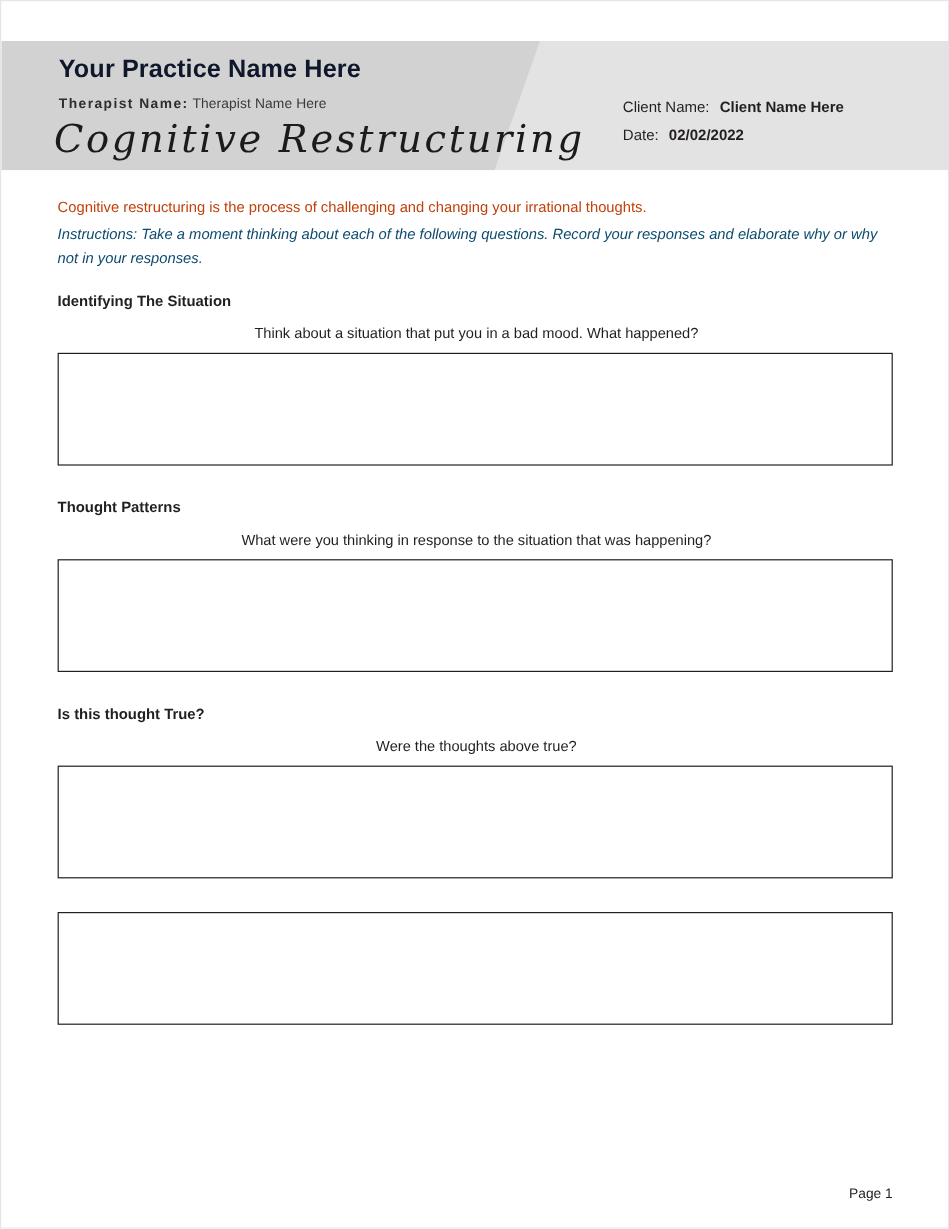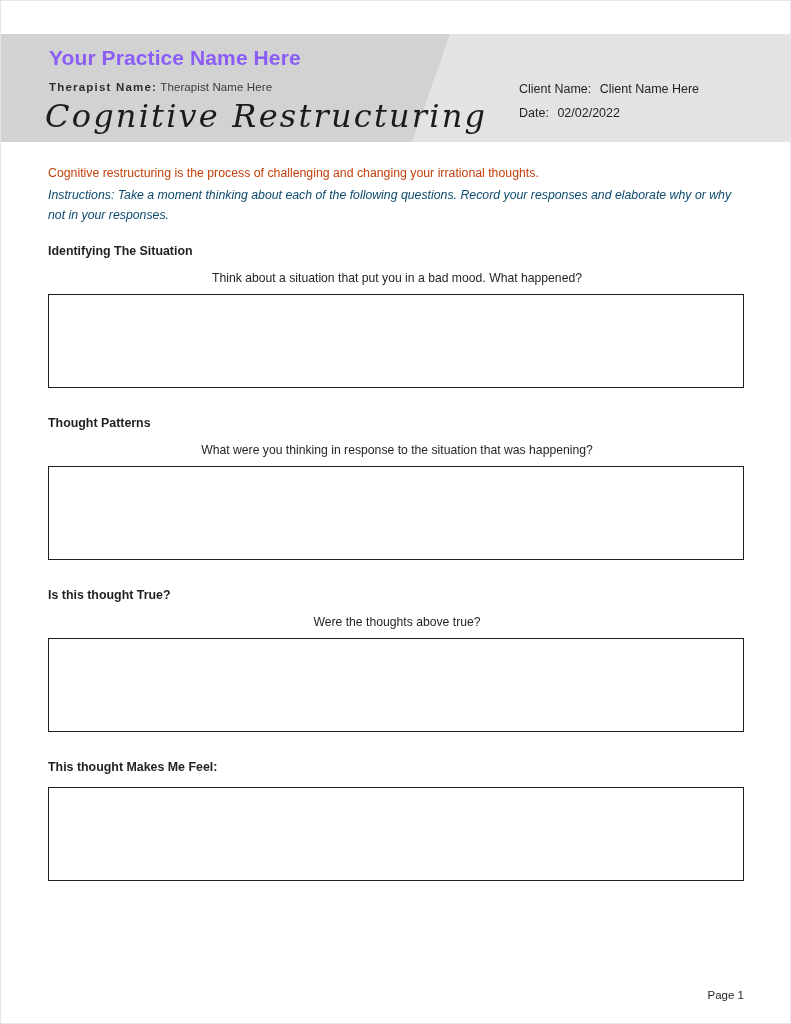--- a/index.html
+++ b/index.html
@@ -52,21 +52,21 @@
     background: #e3e3e3;
     clip-path: polygon(10% 0, 100% 0, 100% 100%, 0% 100%);
   }
 
   .practice-name {
     position: absolute;
     top: 12px;
     left: 48px;
     font-size: 21px;
     font-weight: bold;
-    color: #8b5cf6;
+    color: #0f172a;
     letter-spacing: 0.1px;
   }
   .therapist-line {
     position: absolute;
     top: 47px;
     left: 48px;
     font-size: 11.5px;
     color: #3a3a3a;
     white-space: nowrap;
   }
@@ -101,20 +101,21 @@
   .date-line {
     position: absolute;
     top: 72px;
     left: 518px;
     font-size: 12.5px;
     color: #231f20;
     white-space: nowrap;
   }
   .client-line .val, .date-line .val {
     margin-left: 5px;
+    font-weight: bold;
   }
 
   
   .intro {
     position: absolute;
     top: 163px;
     left: 47px;
     width: 700px;
   }
   .intro-lead {
@@ -225,21 +226,20 @@
       <textarea class="answer-box" placeholder="" style=""></textarea>
     </div>
 
     <div class="section">
       <div class="section-title">Is this thought True?</div>
       <div class="section-prompt">Were the thoughts above true?</div>
       <textarea class="answer-box" placeholder="" style=""></textarea>
     </div>
 
     <div class="section">
-      <div class="section-title">This thought Makes Me Feel:</div>
       <textarea class="answer-box" placeholder="" style=""></textarea>
     </div>
 
   </div>
 
   <div class="footer">Page 1</div>
 
 </div>
 
 </body></html>

